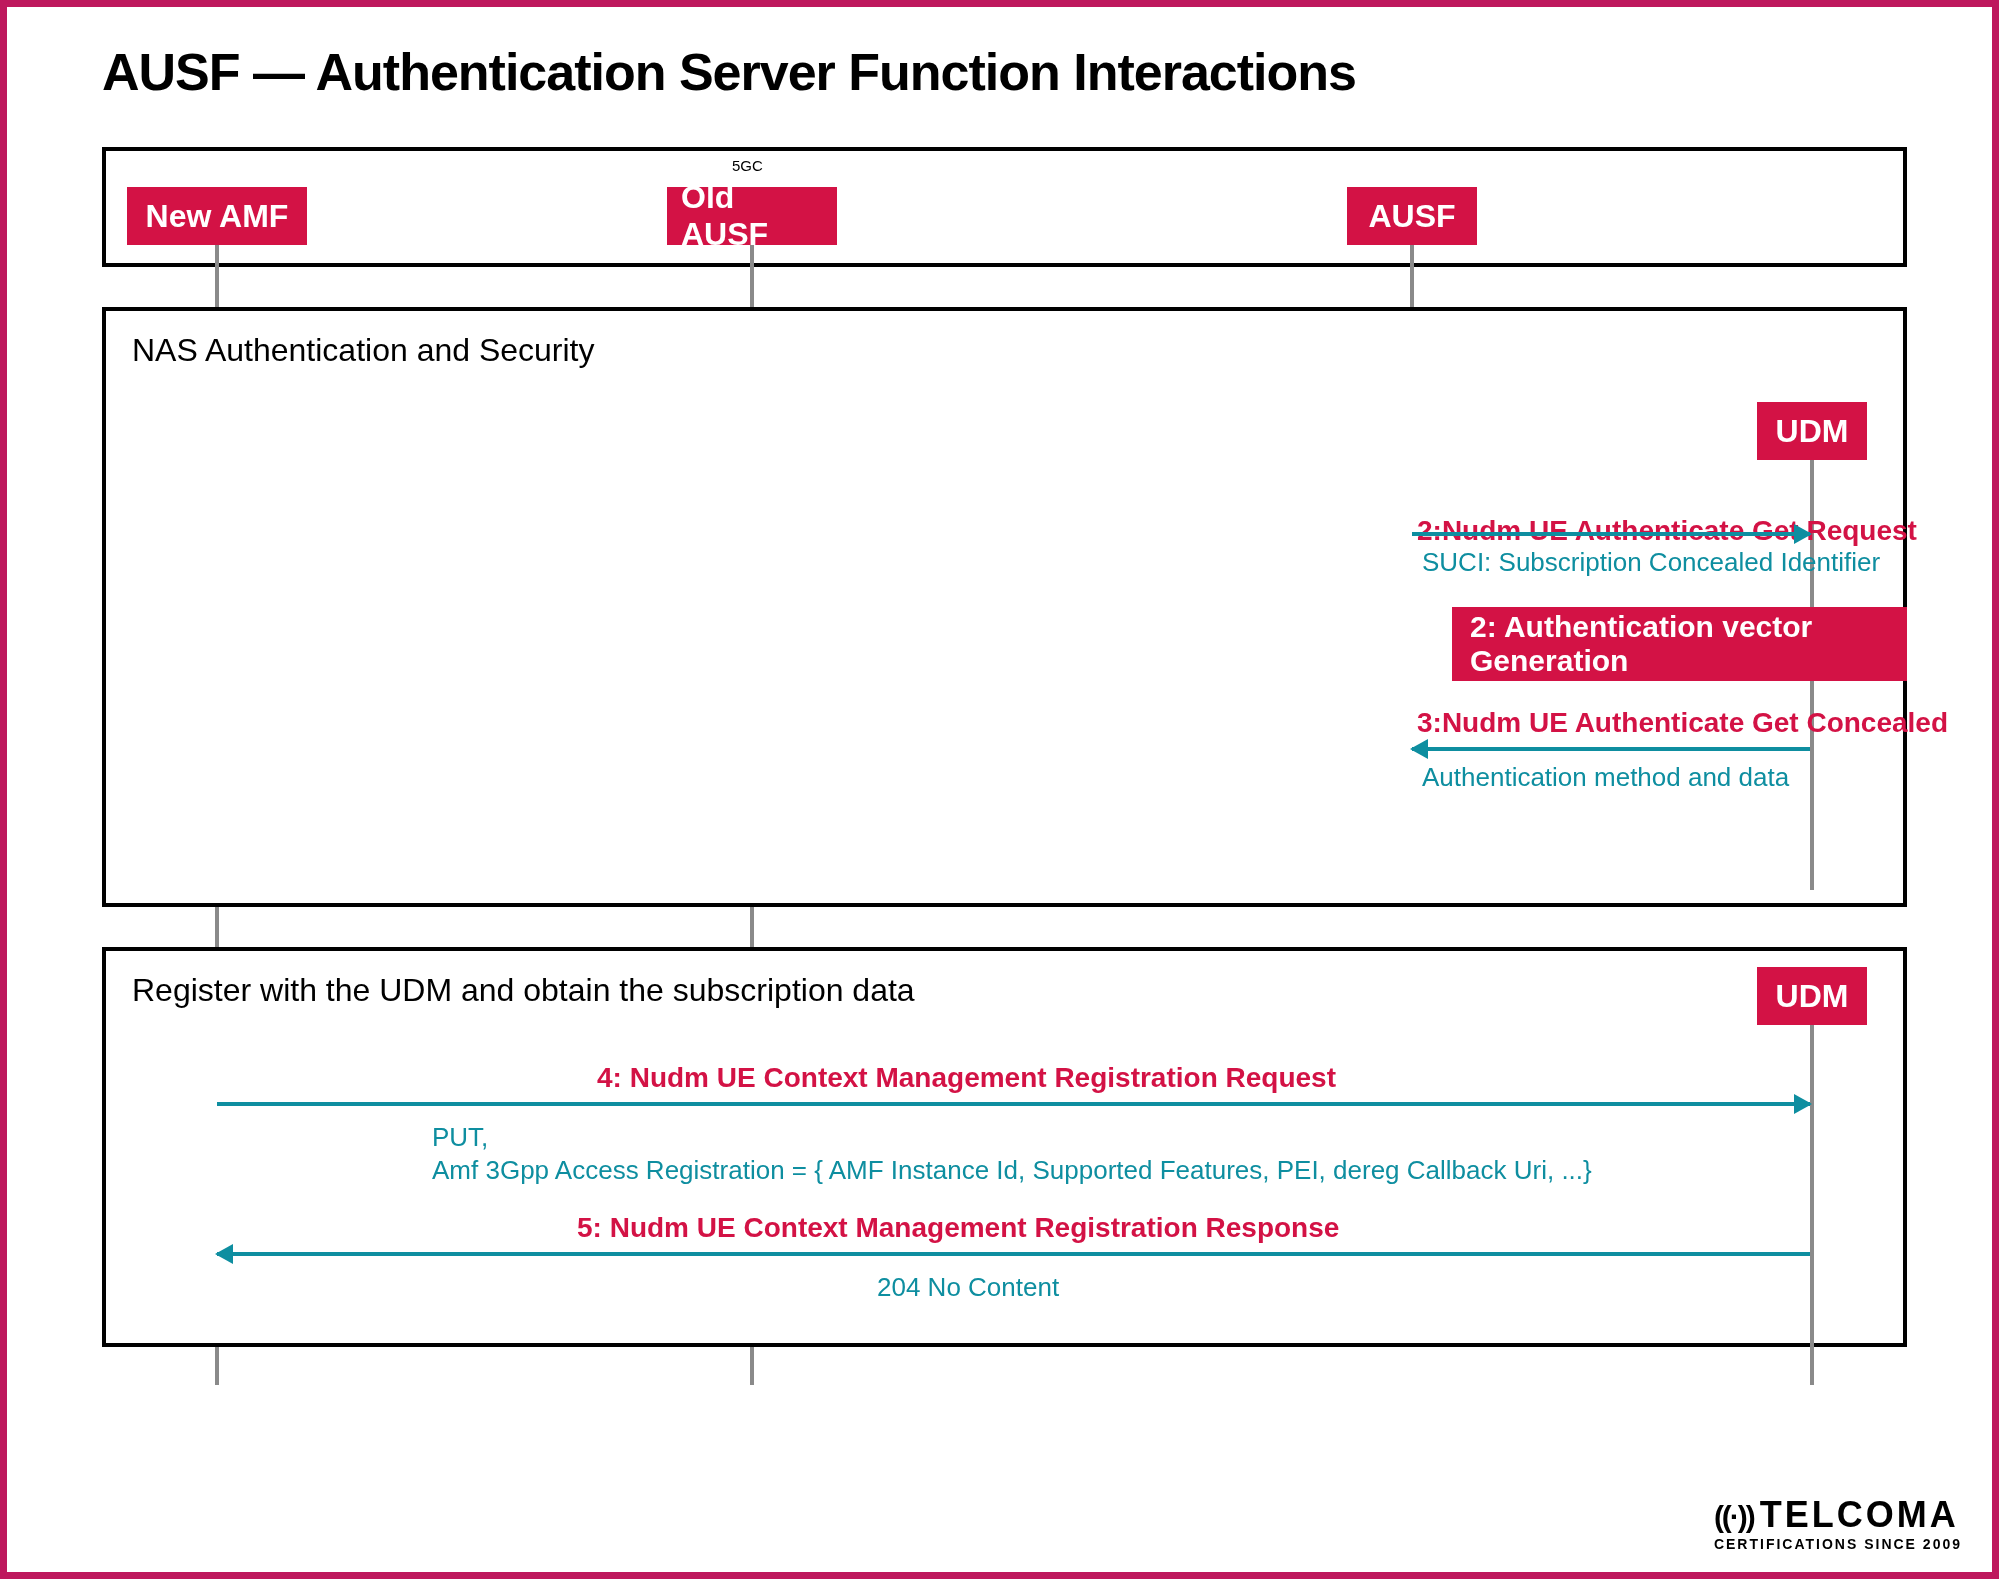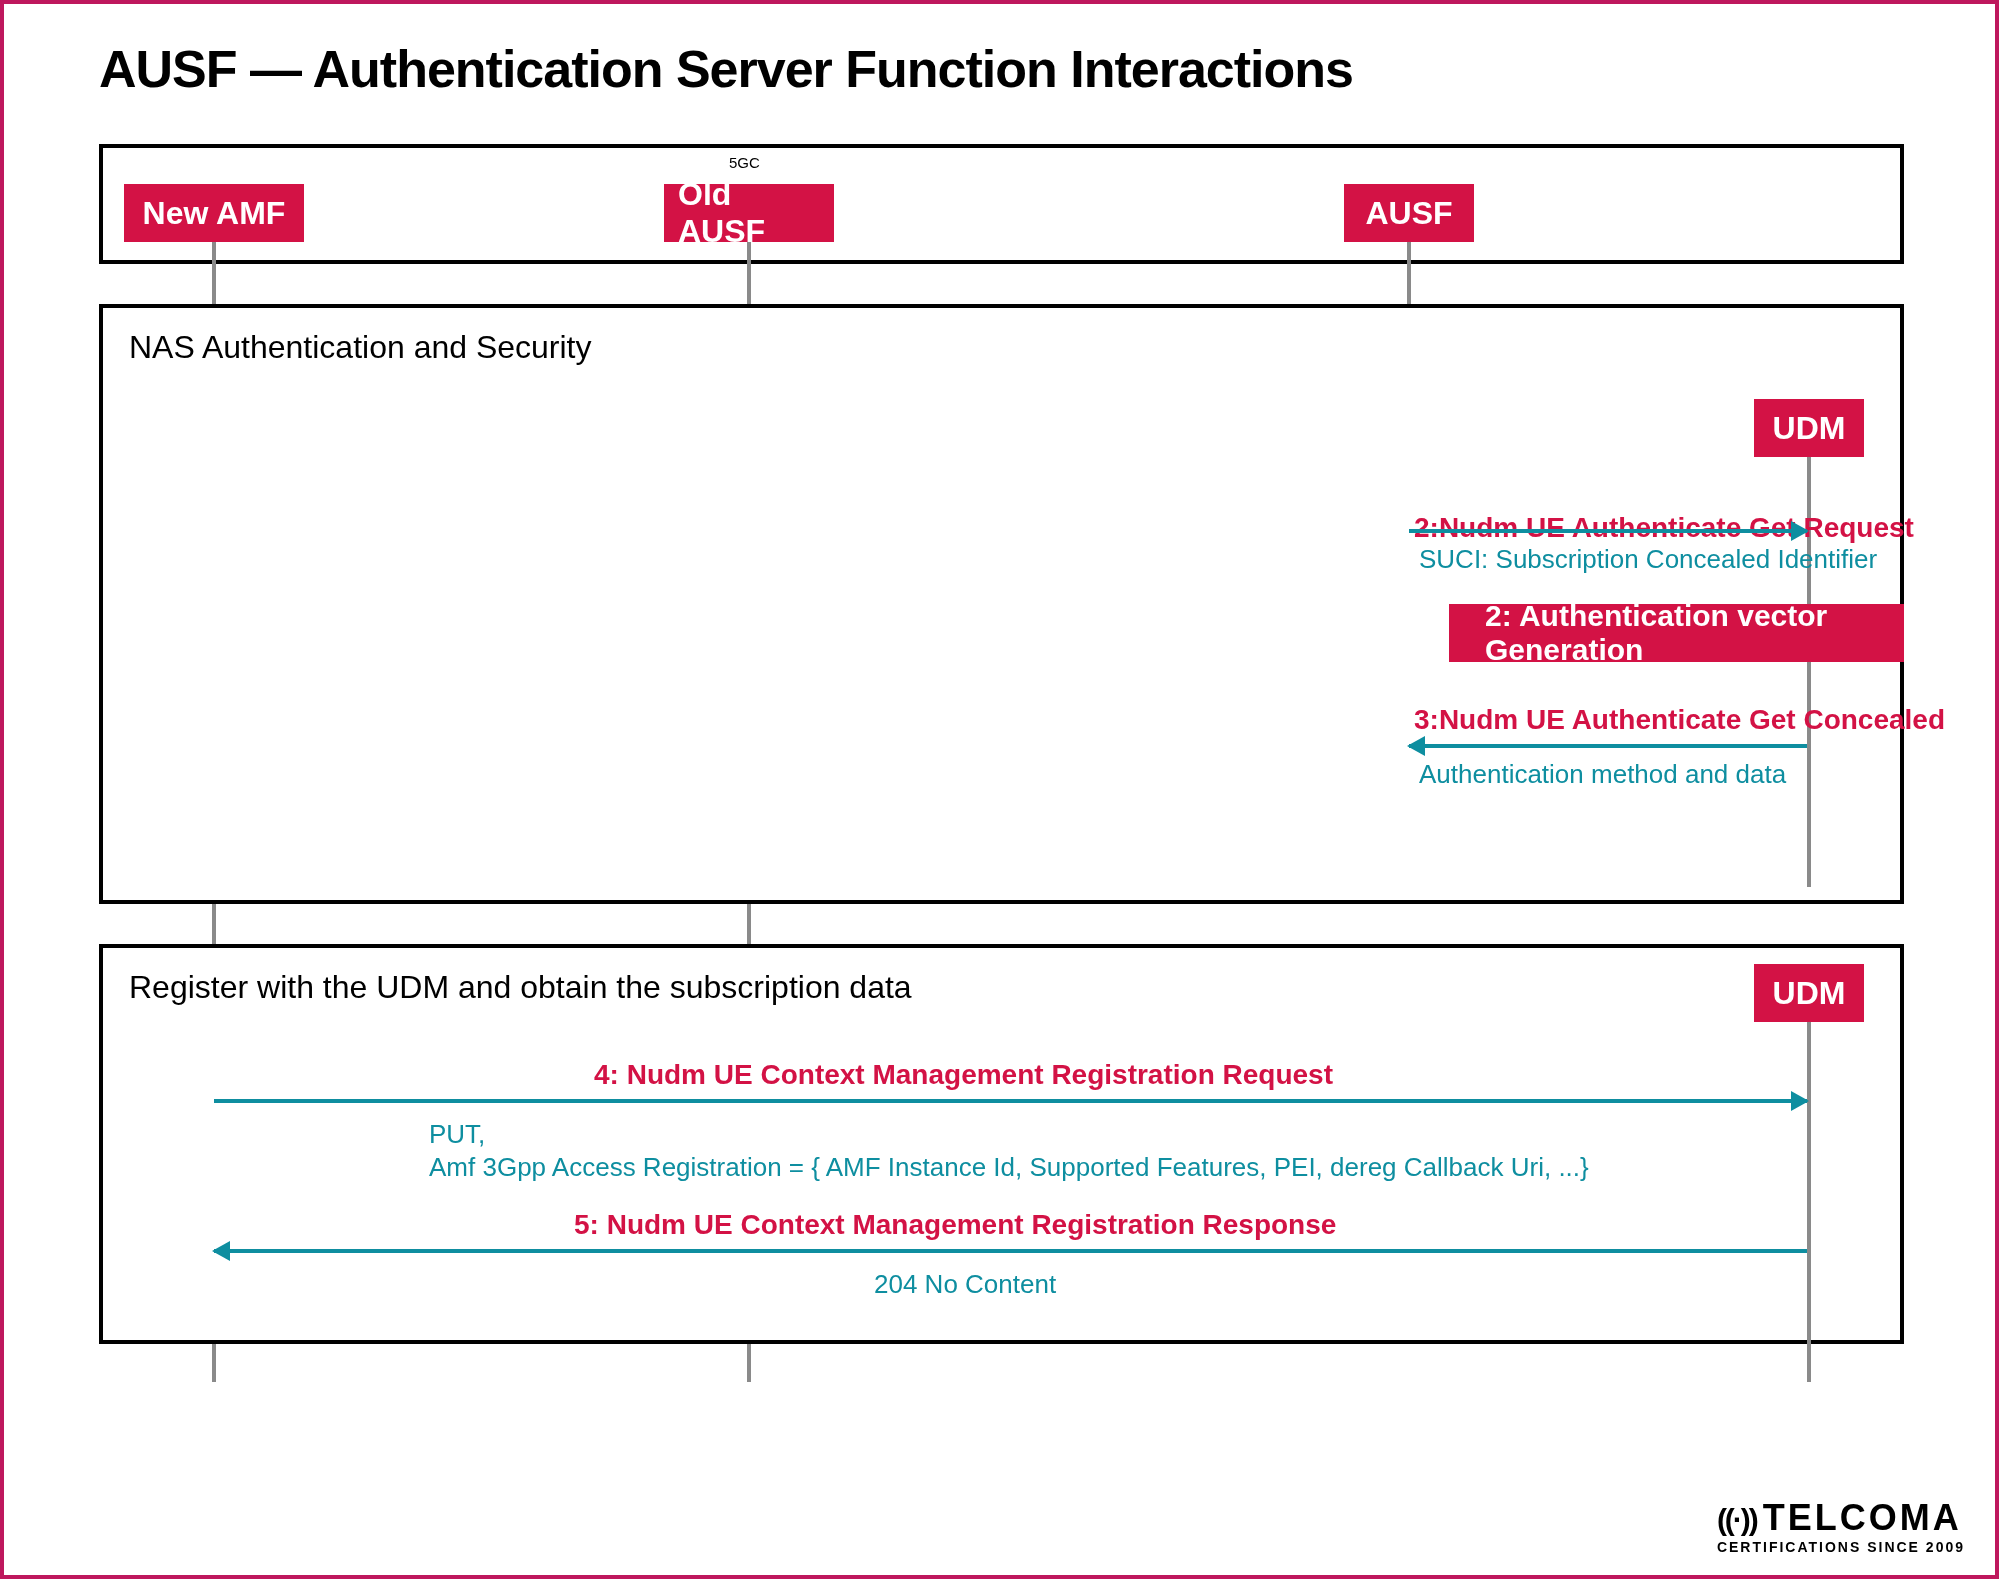--- a/index.html
+++ b/index.html
@@ -1,33 +1,33 @@
 <!DOCTYPE html>
 <html><head>
 <meta charset="utf-8">
 <style>
   * { box-sizing: border-box; margin: 0; padding: 0; }
   html, body { width: 1999px; height: 1579px; font-family: "Segoe UI", Arial, sans-serif; background: #fff; }
   .page {
     position: absolute; left: 0; top: 0; width: 1999px; height: 1579px;
-    border: 4px solid #be185d; background: #fff;
+    border: 7px solid #be185d; background: #fff;
   }
   .title {
     position: absolute; left: 95px; top: 35px;
     font-size: 52px; font-weight: 700; letter-spacing: -1px; color: #000;
   }
   .box {
     position: absolute; border: 4px solid #000; background: #fff;
   }
   .node {
     position: absolute; background: #d31245; color: #fff;
     font-size: 32px; font-weight: 600; display: flex; align-items: center; justify-content: center;
     padding: 0 14px; height: 58px;
   }
-  .node-wide { height: 58px; font-size: 30px; font-weight: 700; padding: 0 36px; }
+  .node-wide { height: 74px; font-size: 30px; font-weight: 700; padding: 0 18px; }
   .life {
     position: absolute; width: 4px; background: #8a8a8a;
   }
   .section-title {
     position: absolute; font-size: 32px; color: #000; font-weight: 400;
   }
   .msg-title { position: absolute; color: #d31245; font-size: 28px; font-weight: 600; }
   .msg-sub   { position: absolute; color: #0e8ea0; font-size: 26px; font-weight: 400; }
   .arrow {
     position: absolute; height: 4px; background: #0e8ea0;

